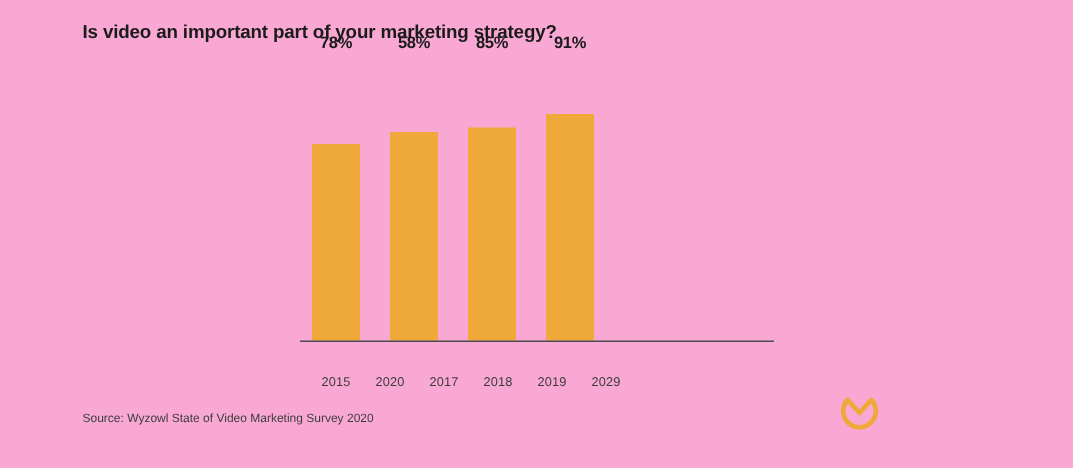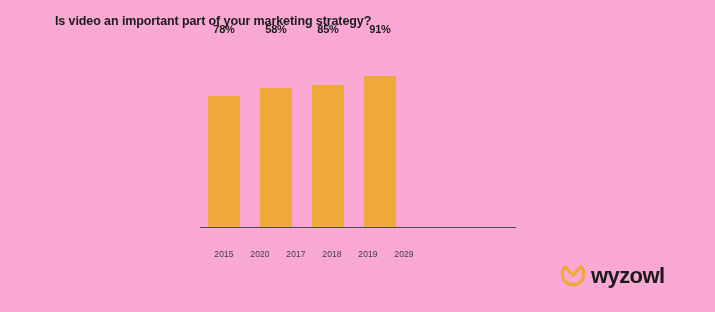--- a/index.html
+++ b/index.html
@@ -191,22 +191,22 @@
 
   <div class="axis-labels">
     <div class="axis-label">2015</div>
     <div class="axis-label">2020</div>
     <div class="axis-label">2017</div>
     <div class="axis-label">2018</div>
     <div class="axis-label">2019</div>
     <div class="axis-label">2029</div>
   </div>
 
+  <div class="source-note">Source: Wyzowl State of Video Marketing Survey 2020</div>
 
   <div class="logo">
     <svg class="logo-mark" viewBox="0 0 40 40">
       <path d="M8.5 8.5 A14.5 14.5 0 1 0 31.5 8.5" fill="none" stroke="#efa939" stroke-width="4.2" stroke-linecap="round"></path>
       <path d="M9.5 7.5 L20 19 L30.5 7.5" fill="none" stroke="#efa939" stroke-width="4.2" stroke-linecap="round" stroke-linejoin="round"></path>
     </svg>
-    <span class="logo-word">wyzowl</span>
   </div>
 
 </div>
 
 </body></html>

